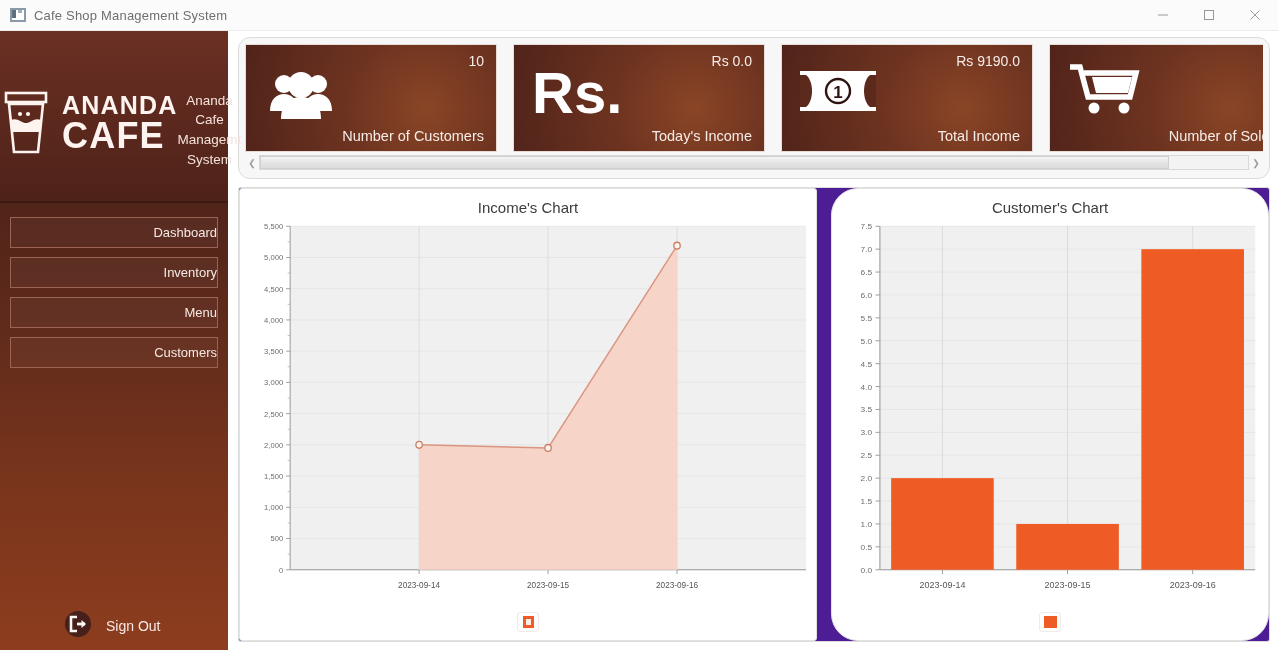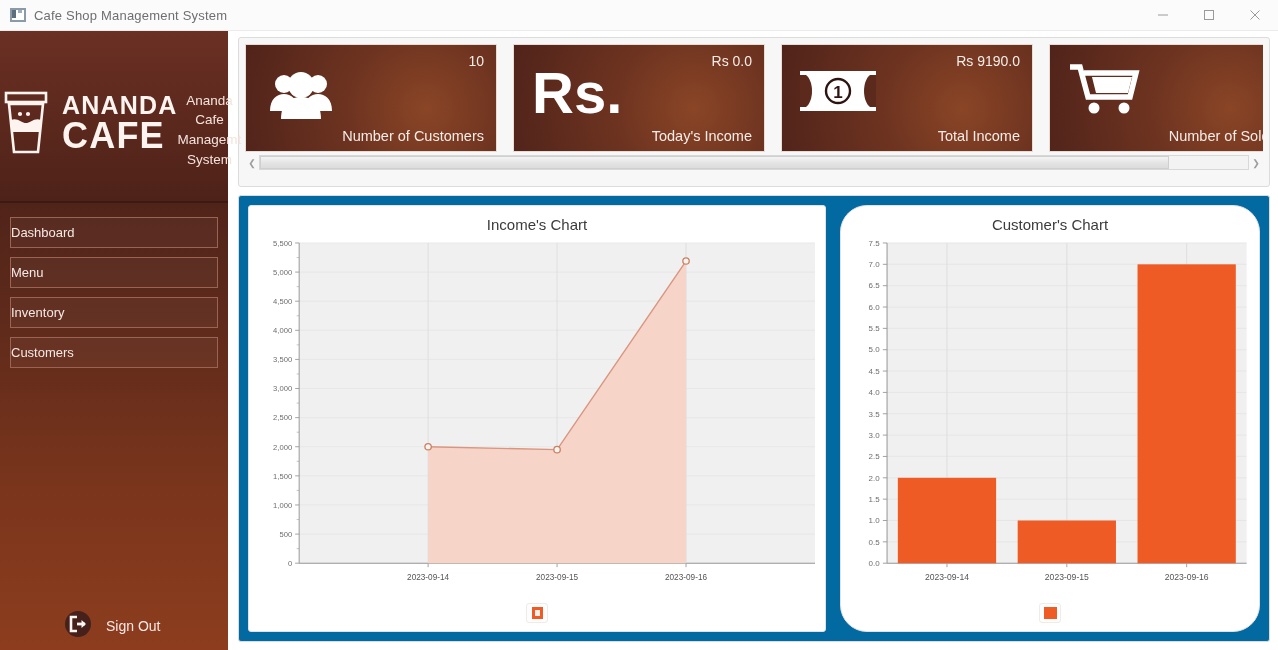--- a/index.html
+++ b/index.html
@@ -65,40 +65,40 @@
     color:#fdf3ef; font-size: 36px; font-weight: bold; letter-spacing: 1.2px;
     font-family:"Liberation Sans", sans-serif; margin-top:2px;
   }
   .brand-sub { margin-top: 14px; text-align:center; color:#f4e3dc; font-size: 13.5px; line-height: 1.45; }
 
   .nav { padding: 14px 10px 0 10px; display:flex; flex-direction:column; gap: 9px; }
   .nav-item {
     height: 31px; border: 1px solid #9b6354;
     background: rgba(255,255,255,0.035);
     color:#f6e9e4; font-size: 13px;
-    display:flex; align-items:center; justify-content:flex-start;
+    display:flex; align-items:center; justify-content:flex-end;
     cursor: pointer;
   }
 
   .sidebar-spacer { flex: 1 1 auto; }
   .signout {
     height: 48px; display:flex; align-items:center; gap: 14px;
     padding-left: 16px; cursor:pointer;margin-left:48px;
   }
   .signout-label { color:#f6e9e4; font-size: 14px; }
 
   
   .main { flex:1 1 auto; min-width:0; display:flex; flex-direction:column; padding: 6px 8px 8px 10px; gap: 8px; background:#fff; }
 
   
   .cards-panel {
     flex: 0 0 138px;
     border: 1px solid #dcdcdc; background: #f7f7f7;
-    border-radius: 3px;
-    padding: 6px 6px 12px 6px;
+    border-radius: 12px;
+    padding: 6px 6px 4px 6px;
     display:flex; flex-direction:column;
   }
   .cards-viewport { flex:1 1 auto; overflow:hidden; position:relative; }
   .cards-row { display:flex; gap: 16px; height: 108px; }
   .card {
     width: 252px; flex: 0 0 252px; height: 108px;
     position: relative; color:#fff;
     background: radial-gradient(circle at 72% 60%, #8a4526 0%, #6d3320 42%, #50231a 100%);
     border: 1px solid #e8dcd6;
   }
@@ -119,22 +119,22 @@
   }
   .hs-thumb {
     position:absolute; left:0; top:0; bottom:0; width: 92%;
     background: linear-gradient(180deg,#f4f4f4 0%, #e4e4e4 55%, #dcdcdc 100%);
     border: 1px solid #cfcfcf;
   }
 
   
   .charts-panel {
     flex: 1 1 auto; min-height: 0;
-    border: 1px solid #dcdcdc; background:#0369a1; border-radius: 3px;
-    padding: 9px; display:flex; gap: 14px;
+    border: 1px solid #dcdcdc; background:#4c1d95; border-radius: 3px;
+    padding: 0; display:flex; gap: 14px;
   }
   .chart-card {
     background:#fff; border: 1px solid #e2e2e2; border-radius: 3px;
     display:flex; flex-direction:column; padding: 6px 4px 2px 4px;
     min-width: 0;
   }
   .chart-card.income { flex: 0 0 578px; }
   .chart-card.customer { flex: 1 1 auto; border-radius: 27px; }
   .chart-title { text-align:center; font-size: 15px; color:#3b3b3b; padding: 4px 0 6px 0; }
   .chart-body { flex:1 1 auto; min-height:0; position:relative; }
@@ -206,24 +206,24 @@
           <div>Ananda</div>
           <div>Cafe Managemt System</div>
         </div>
       </div>
 
       <div class="nav">
         <div class="nav-item">
           <span>Dashboard</span>
         </div>
         <div class="nav-item">
+          <span>Inventory</span>
+        </div>
+        <div class="nav-item">
           <span>Menu</span>
-        </div>
-        <div class="nav-item">
-          <span>Inventory</span>
         </div>
         <div class="nav-item">
           <span>Customers</span>
         </div>
       </div>
 
       <div class="sidebar-spacer"></div>
 
       <div class="signout">
         <span>

